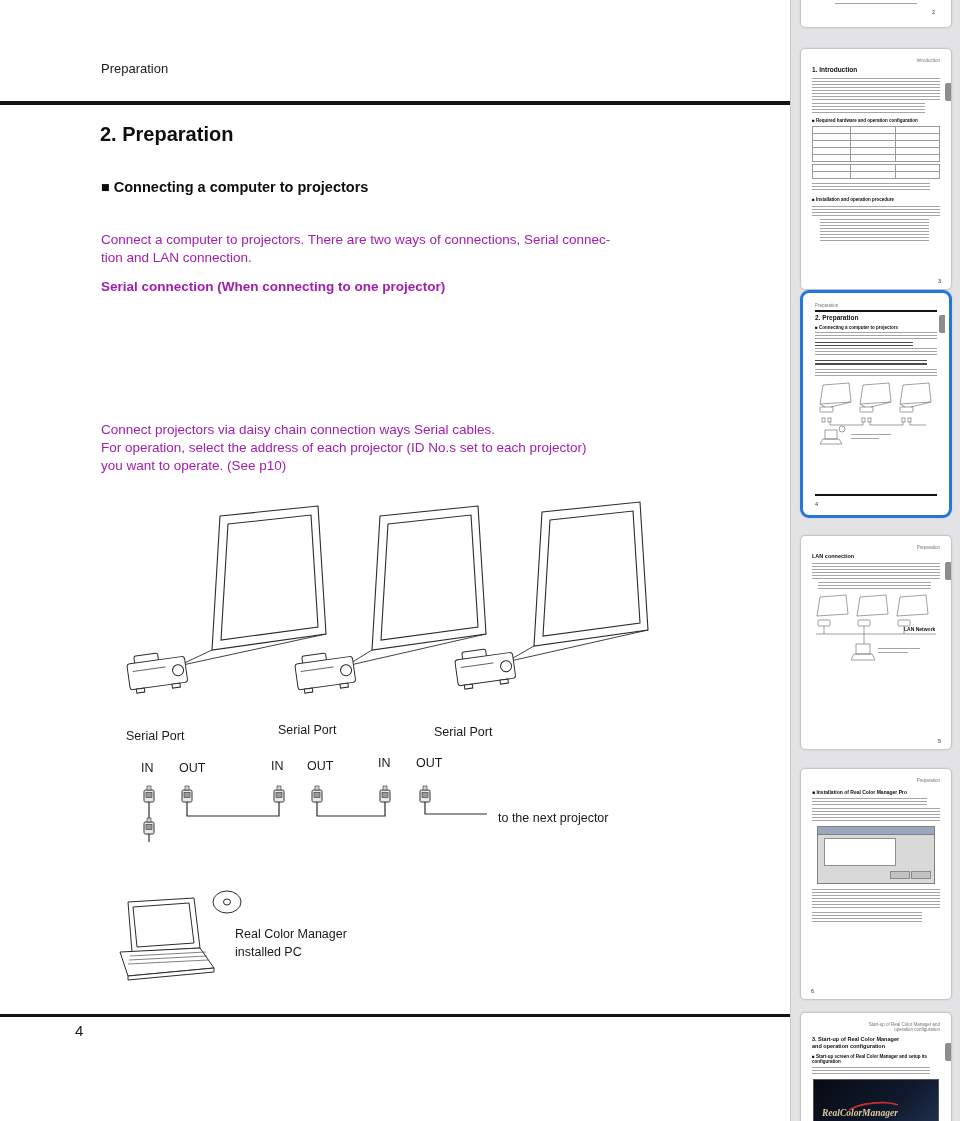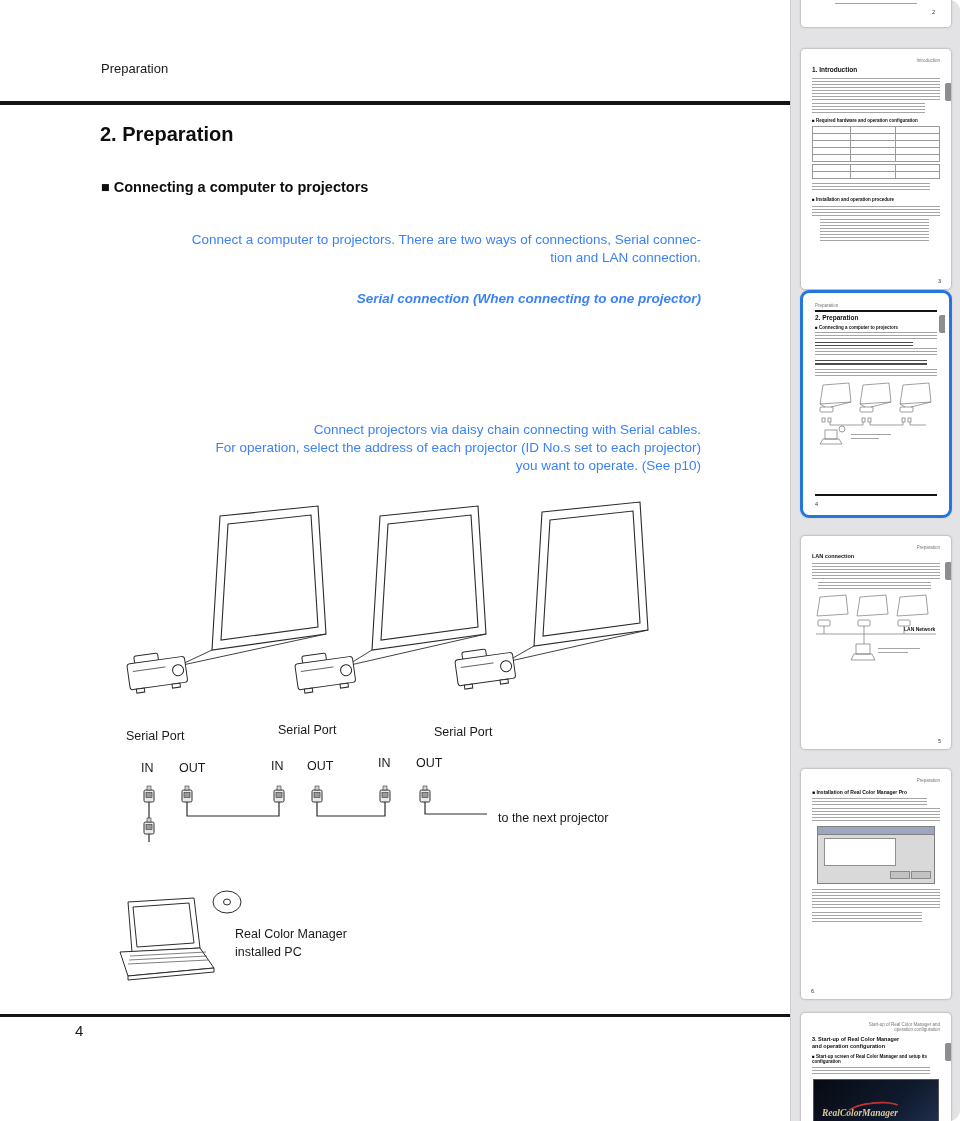--- a/index.html
+++ b/index.html
@@ -1,27 +1,27 @@
 <!DOCTYPE html>
 <html><head>
 <meta charset="utf-8">
 <style>
   html,body{margin:0;padding:0;background:#fff;}
   .screen{position:relative;width:960px;height:1121px;overflow:hidden;
-          font-family:"Liberation Sans",sans-serif;background:#fff;border-radius:11px;}
+          font-family:"Liberation Sans",sans-serif;background:#fff;}
   
   .main{position:absolute;left:0;top:0;width:790px;height:1121px;background:#fff;}
   .running-header{position:absolute;left:101px;top:61px;font-size:13px;color:#1a1a1a;}
   .rule-top{position:absolute;left:0;top:101px;width:790px;height:4px;background:#141414;}
   .doc-title{position:absolute;left:100px;top:123px;font-size:20px;font-weight:bold;color:#0e0e0e;}
   .section-heading{position:absolute;left:101px;top:179px;font-size:14.5px;font-weight:bold;color:#0e0e0e;}
-  .body-text{position:absolute;left:101px;width:600px;font-size:13.5px;line-height:18px;color:#3b82f6;white-space:pre-line;text-align:right;}
+  .body-text{position:absolute;left:101px;width:600px;font-size:13.5px;line-height:18px;color:#a21caf;white-space:pre-line;}
   .b{font-weight:bold;}
   .intro{top:217px;}
-  .h-sub1{top:276px;font-style:italic;}
+  .h-sub1{top:264px;}
   .p-sub1{top:293px;}
   .h-sub2{top:367px;}
   .p-sub2{top:407px;}
   .diagram{position:absolute;left:80px;top:500px;}
   .diagram text{font-size:12.5px;fill:#1a1a1a;font-family:"Liberation Sans",sans-serif;}
   .rule-bottom{position:absolute;left:0;top:1014px;width:790px;height:3px;background:#141414;}
   .page-num-main{position:absolute;left:75px;top:1022px;font-size:15px;color:#1a1a1a;}
   
   .sidebar{position:absolute;left:790px;top:0;width:170px;height:1121px;background:#e3e3e5;
            border-left:1px solid #cbcbcb;overflow:hidden;box-sizing:border-box;}
@@ -66,21 +66,21 @@
     <div class="running-header">Preparation</div>
     <div class="rule-top"></div>
     <div class="doc-title">2. Preparation</div>
     <div class="section-heading">■ Connecting a computer to projectors</div>
 
     <p class="body-text intro">Connect a computer to projectors. There are two ways of connections, Serial connec-
 tion and LAN connection.</p>
 
     <p class="body-text b h-sub1">Serial connection (When connecting to one projector)</p>
 
-    <p class="body-text p-sub2">Connect projectors via daisy chain connecting with Serial cables.
+    <p class="body-text p-sub2">Connect projectors via daisy chain connection ways Serial cables.
 For operation, select the address of each projector (ID No.s set to each projector)
 you want to operate. (See p10)</p>
 
     <svg class="diagram" width="640" height="495" viewBox="0 0 640 495">
       <defs>
         <g id="plug">
           <rect x="-5" y="0" width="10" height="12" rx="1.5" fill="#e9e9e9" stroke="#333"></rect>
           <rect x="-3" y="2.5" width="6" height="5" fill="#9a9a9a" stroke="#333" stroke-width="0.6"></rect>
           <rect x="-2" y="-4" width="4" height="4" fill="#d2d2d2" stroke="#333" stroke-width="0.6"></rect>
         </g>

